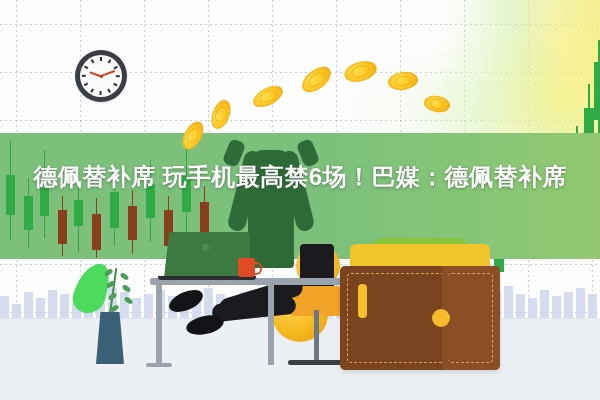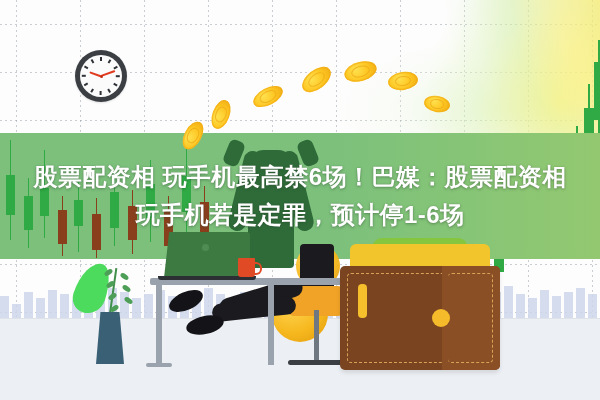--- a/index.html
+++ b/index.html
@@ -643,17 +643,16 @@
   <div class="wallet-money"></div>
   <div class="wallet-body">
     <div class="wallet-stitch" style="left:7px;top:7px;right:7px;bottom:7px;"></div>
     <div class="wallet-flap"></div>
     <div class="wallet-stitch" style="right:7px;top:7px;width:44px;bottom:7px;border-left:none;"></div>
     <div class="wallet-button" style="left:92px;top:43px;"></div>
   </div>
   <div class="wallet-card"></div>
 
   <div class="headline">
-    <span class="line1">股票配资相 玩手机最高禁6场！巴媒：股票配资相</span>
-    <span class="line2">玩手机若是定罪，预计停1-6场</span>
+    <span class="line1">德佩替补席 玩手机最高禁6场！巴媒：德佩替补席</span>
   </div>
 
 </div>
 
 </body></html>

